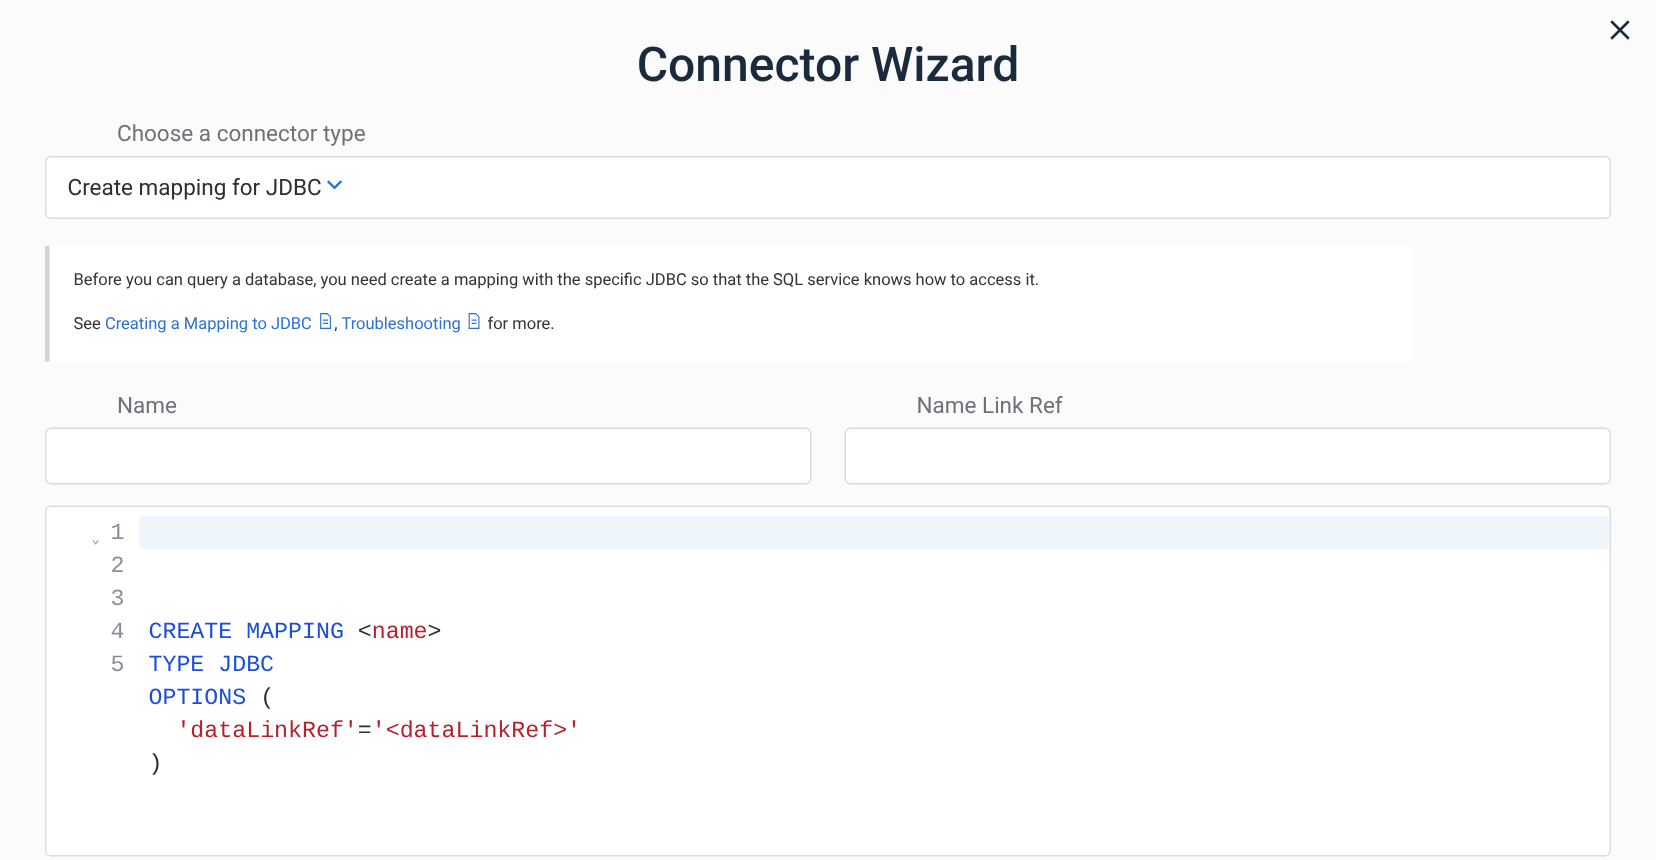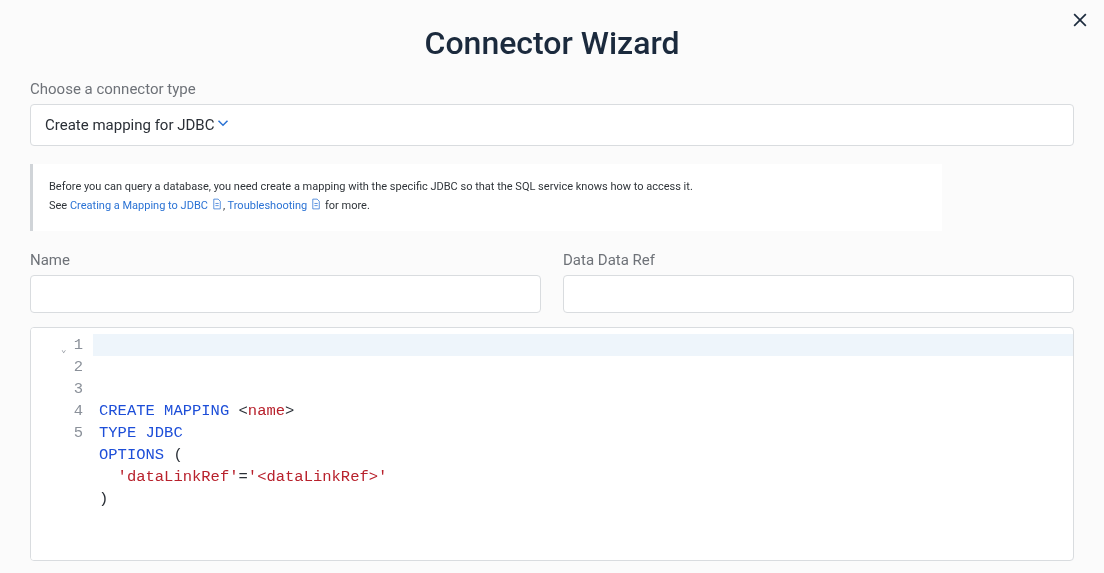--- a/index.html
+++ b/index.html
@@ -27,20 +27,21 @@
     text-align: center;
     font-size: 32px;
     font-weight: 500;
     color: #1b2a3d;
     margin-bottom: 18px;
   }
   .label {
     font-size: 15px;
     color: #6e7278;
     margin-bottom: 6px;
+    margin-left: 48px;
   }
   .select-wrap {
     position: relative;
     width: 100%;
     margin-bottom: 18px;
   }
   .select-box {
     width: 100%;
     border: 1px solid #d9dcdf;
     border-radius: 4px;
@@ -165,40 +166,40 @@
       <span class="chevron-down">
         <svg viewBox="0 0 24 24">
             <polyline points="6 9 12 15 18 9"></polyline>
           </svg>
       </span>
     </div>
   </div>
 
   <div class="info-box">
     <div>Before you can query a database, you need create a mapping with the specific JDBC so that the SQL service knows how to access it.</div>
-    <div style="">
+    <div style="margin-top:10px;">
       <span>See </span><span class="link"><span>Creating a Mapping to JDBC</span><span class="doc-icon"><svg viewBox="0 0 24 24">
               <path d="M7 3h8l4 4v14H7z"></path>
               <line x1="10" y1="11" x2="16" y2="11"></line>
               <line x1="10" y1="15" x2="16" y2="15"></line>
             </svg></span></span><span>, </span><span class="link"><span>Troubleshooting</span><span class="doc-icon"><svg viewBox="0 0 24 24">
               <path d="M7 3h8l4 4v14H7z"></path>
               <line x1="10" y1="11" x2="16" y2="11"></line>
               <line x1="10" y1="15" x2="16" y2="15"></line>
             </svg></span></span><span> for more.</span>
     </div>
   </div>
 
   <div class="fields-row">
     <div class="field">
       <div class="label">Name</div>
       <input type="text" value="" style="">
     </div>
     <div class="field">
-      <div class="label">Data Data Ref</div>
+      <div class="label">Name Link Ref</div>
       <input type="text" value="" style="">
     </div>
   </div>
 
   <div class="code-editor">
     <div class="code-lines">
       <div class="gutter">
         <span class="fold-caret">⌄</span>
         <span class="ln">1</span>
         <span class="ln">2</span>

